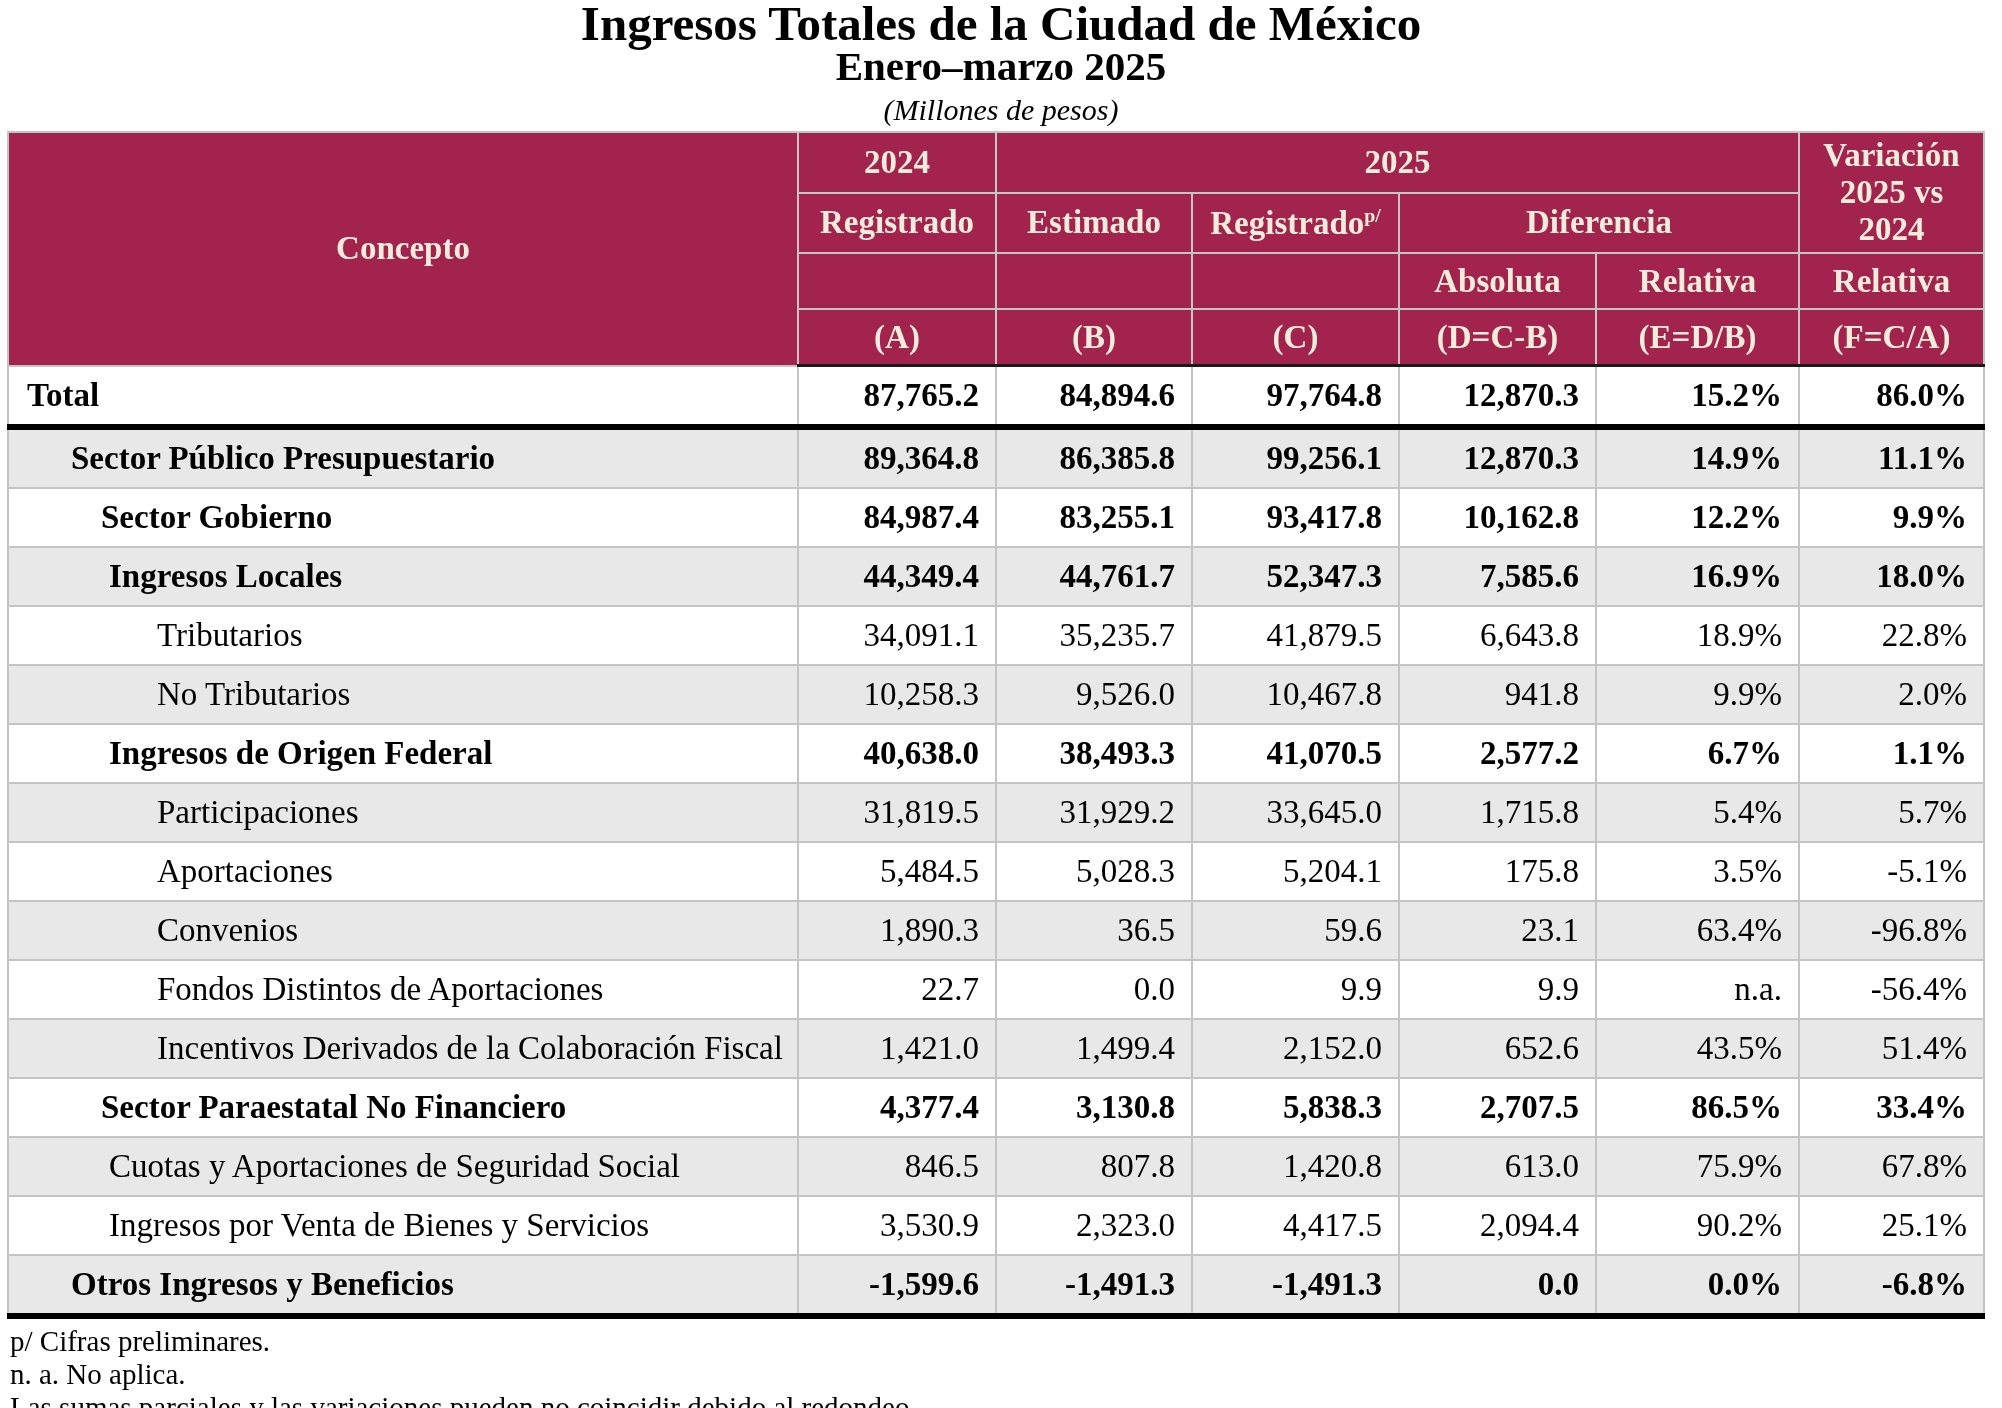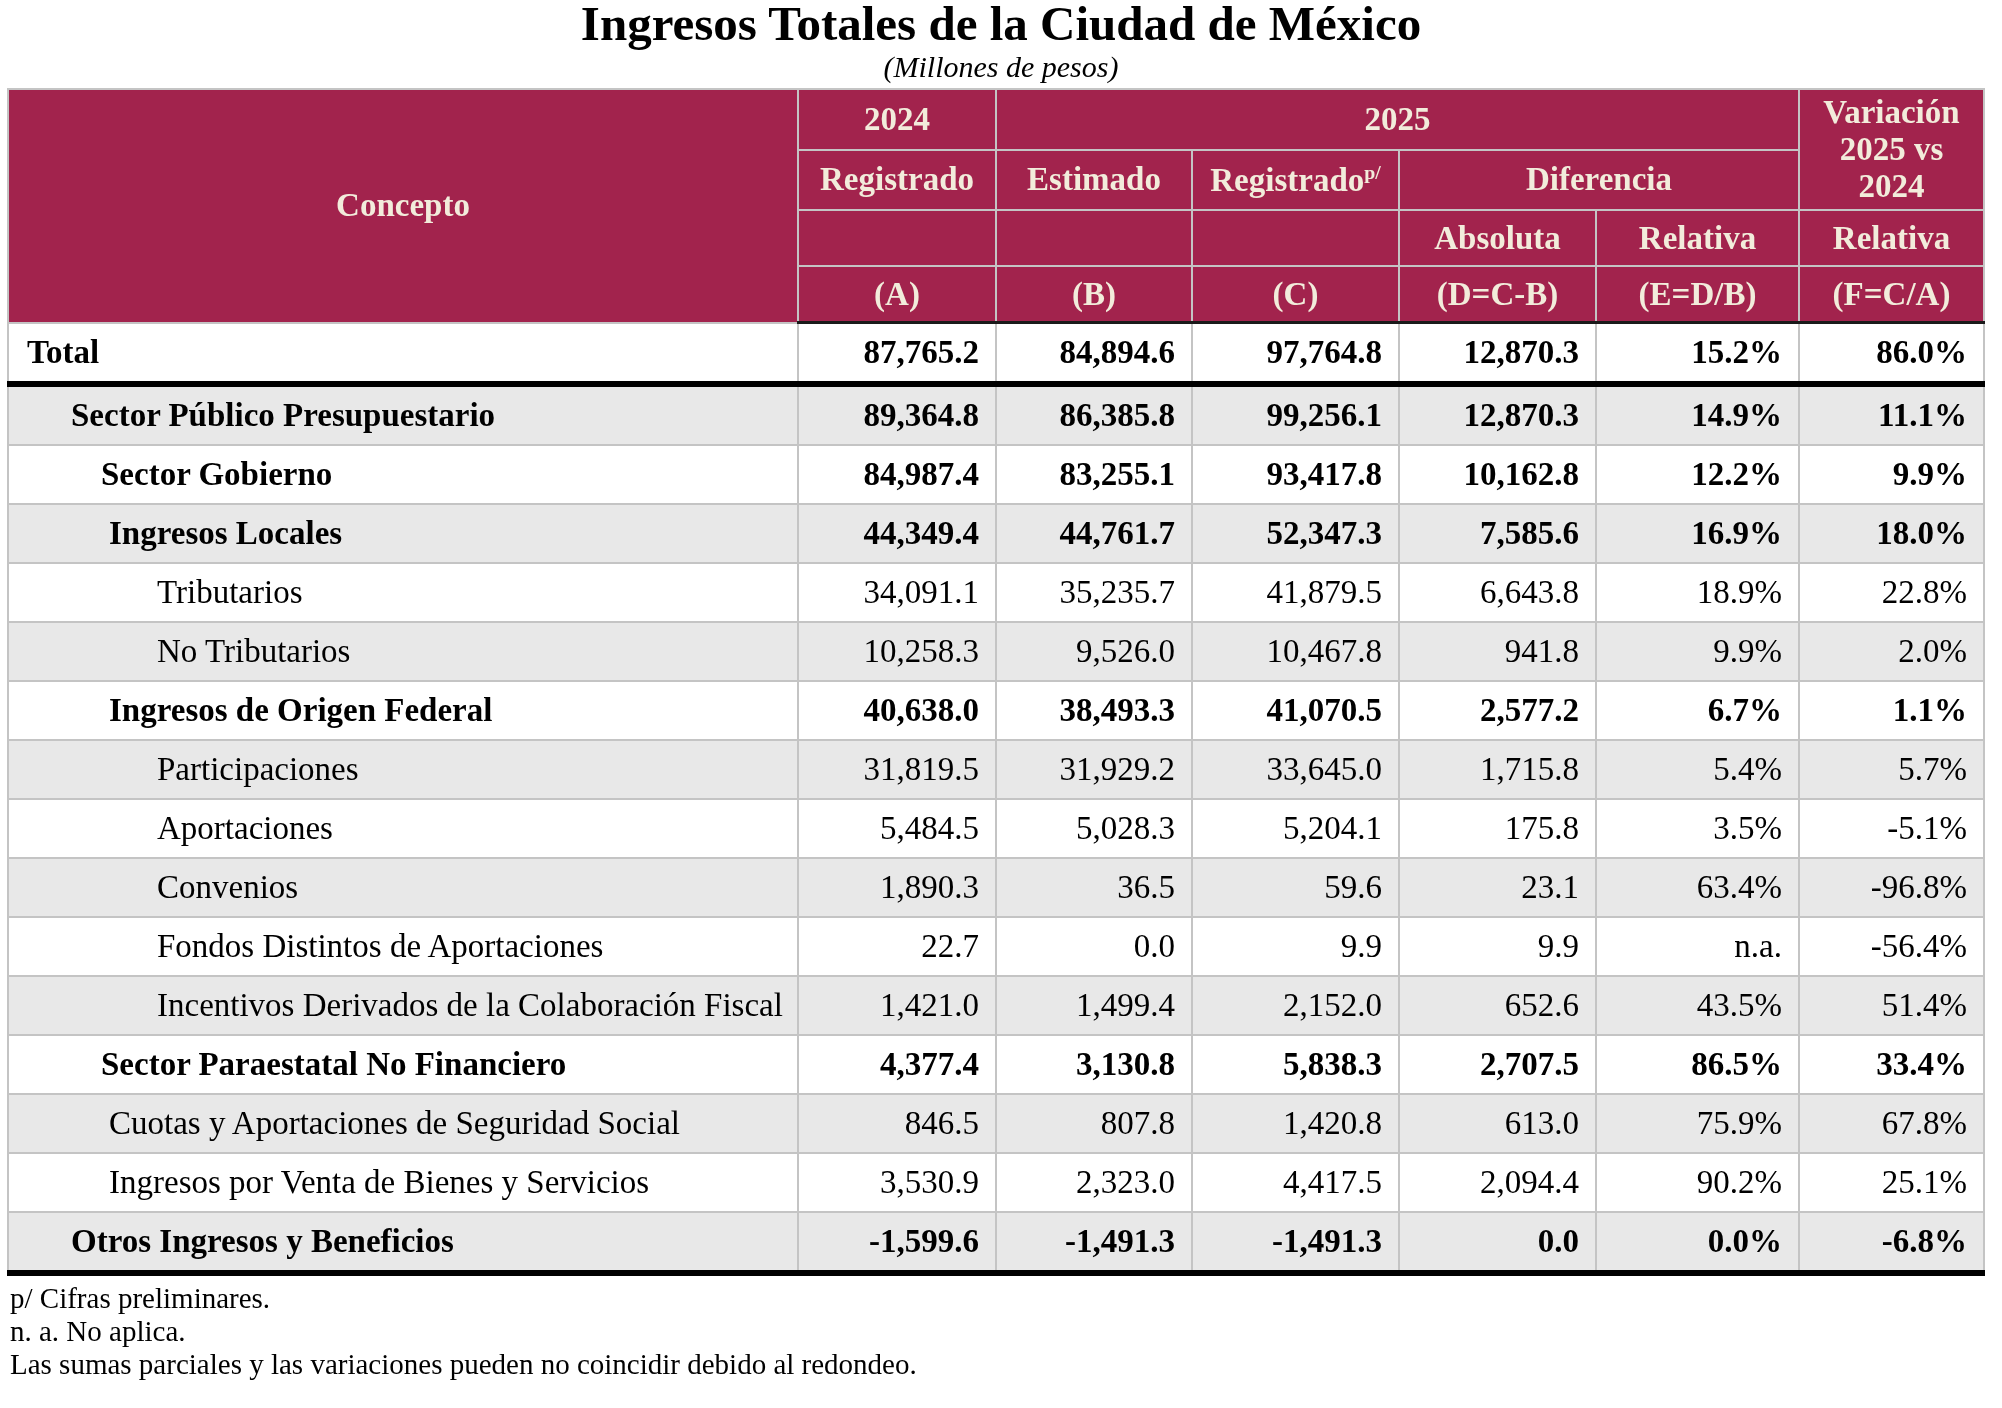--- a/index.html
+++ b/index.html
@@ -45,20 +45,21 @@
   .indent-3{padding-left:100px;}
   .indent-4{padding-left:148px;}
 
   .footnotes{margin:6px 0 0 10px;font-size:29px;line-height:33px;}
 </style>
 </head>
 <body>
 
 <header class="titles">
   <div class="title-main">Ingresos Totales de la Ciudad de México</div>
+  <div class="title-period">Enero–marzo 2025</div>
   <div class="title-units">(Millones de pesos)</div>
 </header>
 
 <table class="income">
   <colgroup>
     <col style="width:790px">
     <col style="width:198px">
     <col style="width:196px">
     <col style="width:207px">
     <col style="width:197px">

